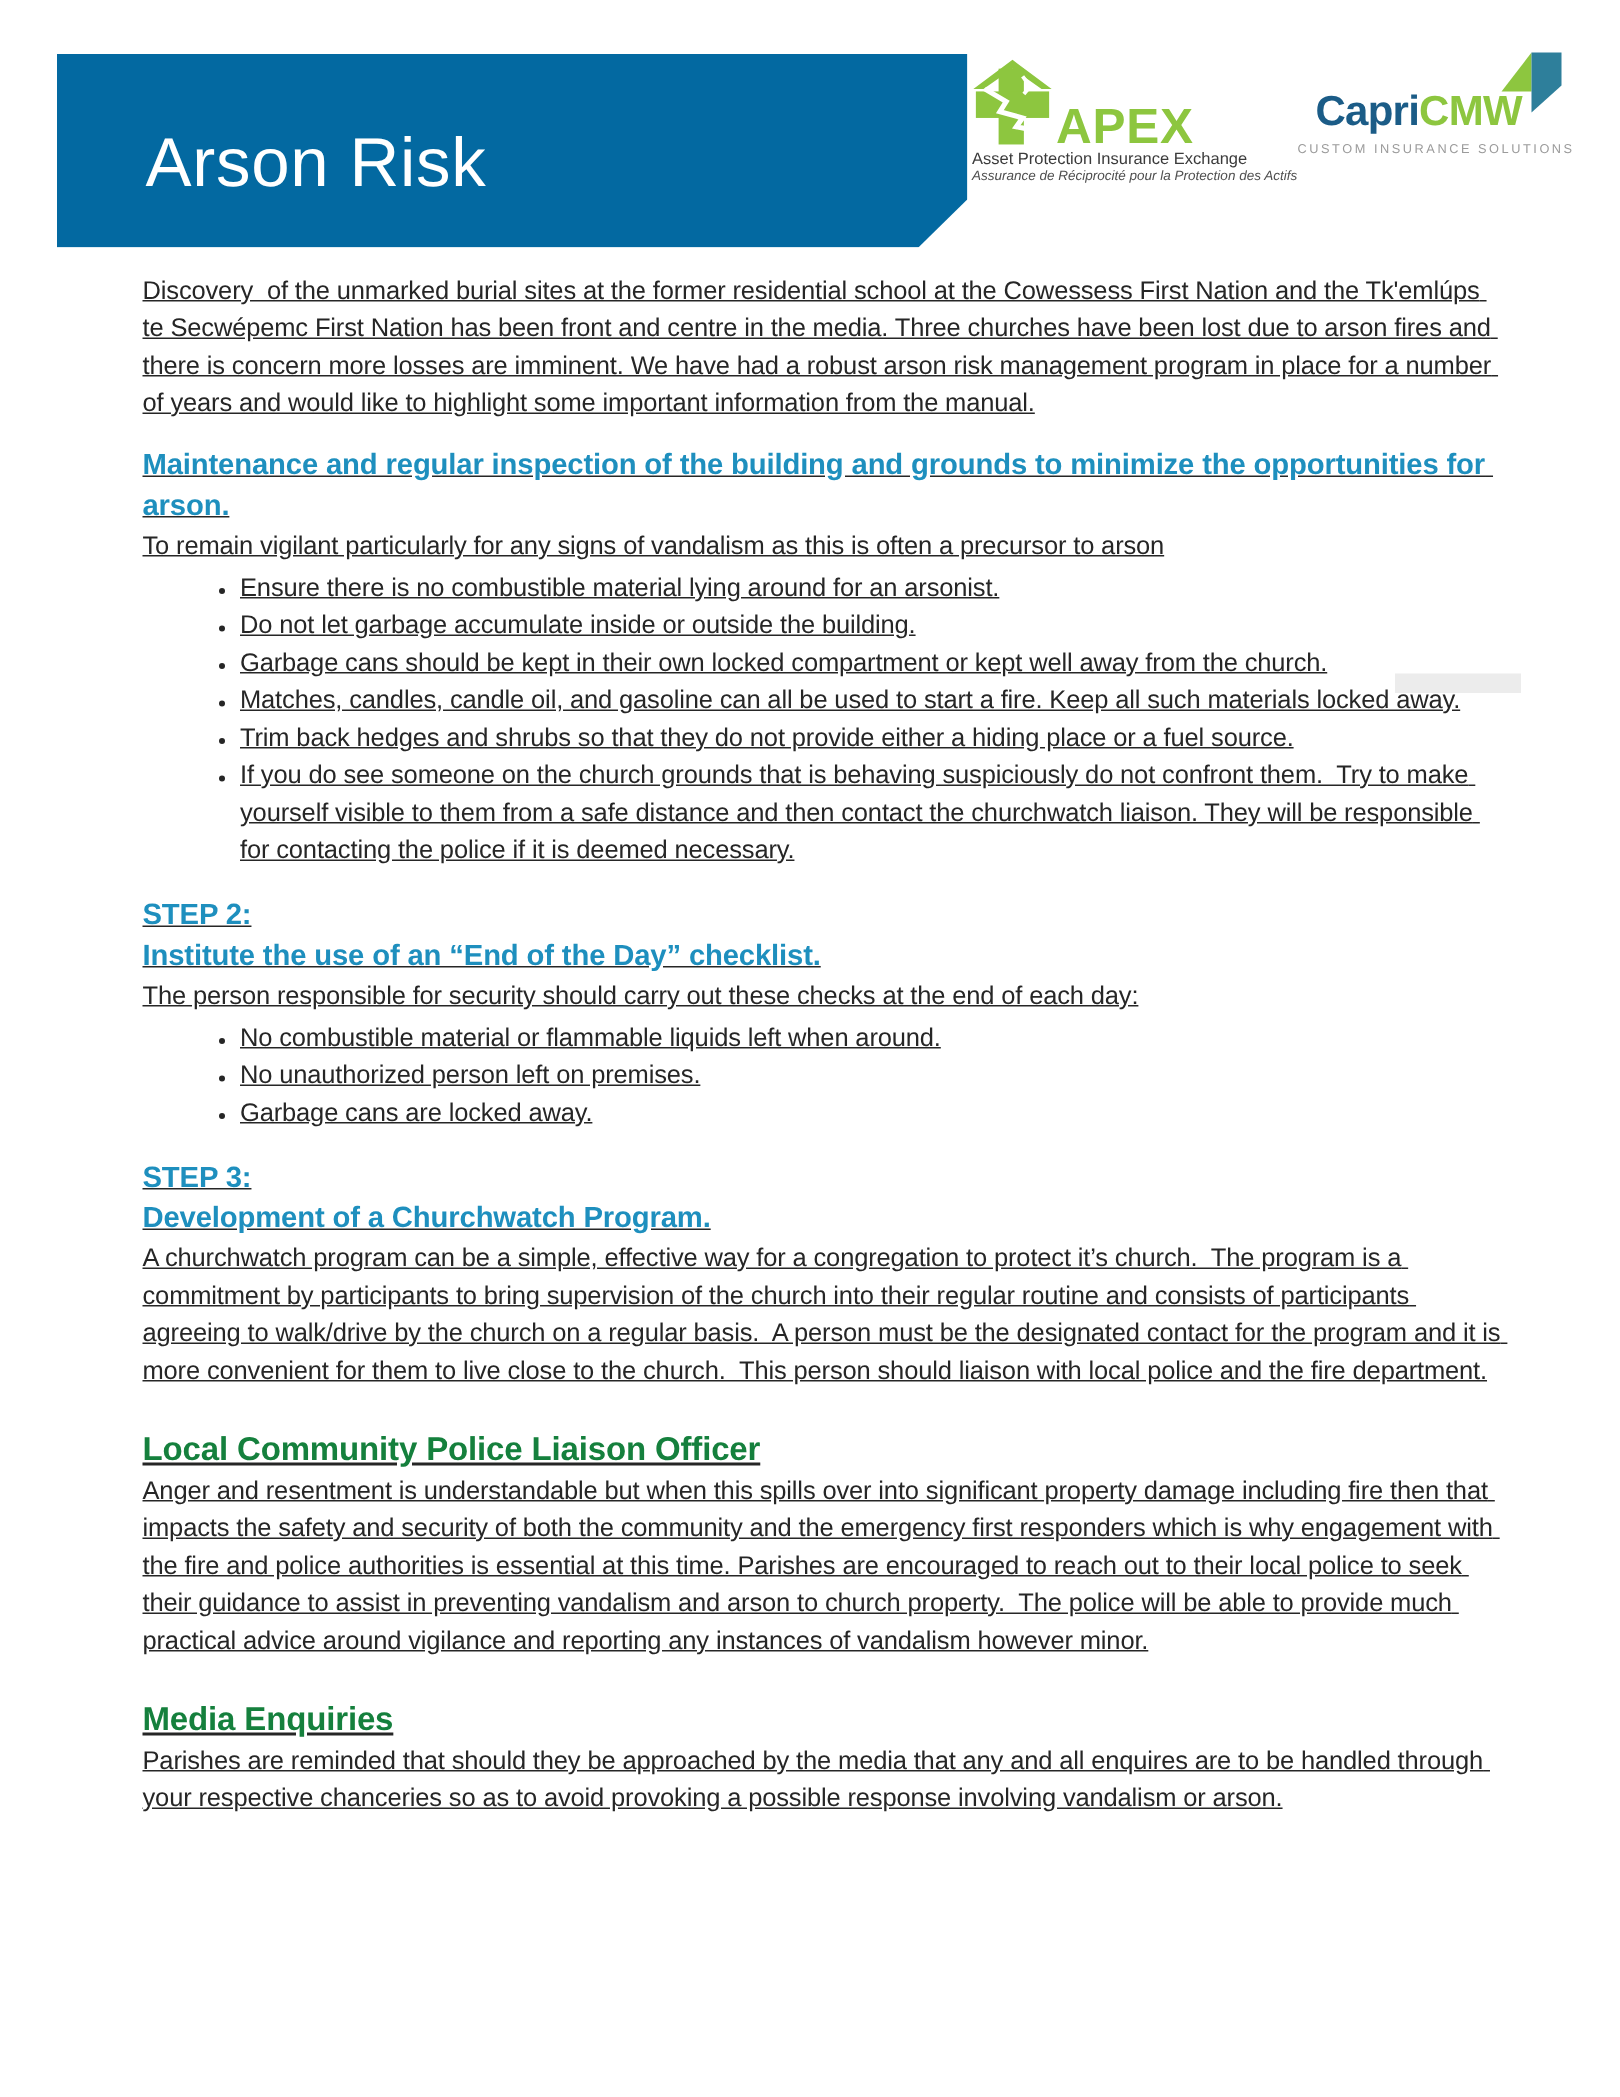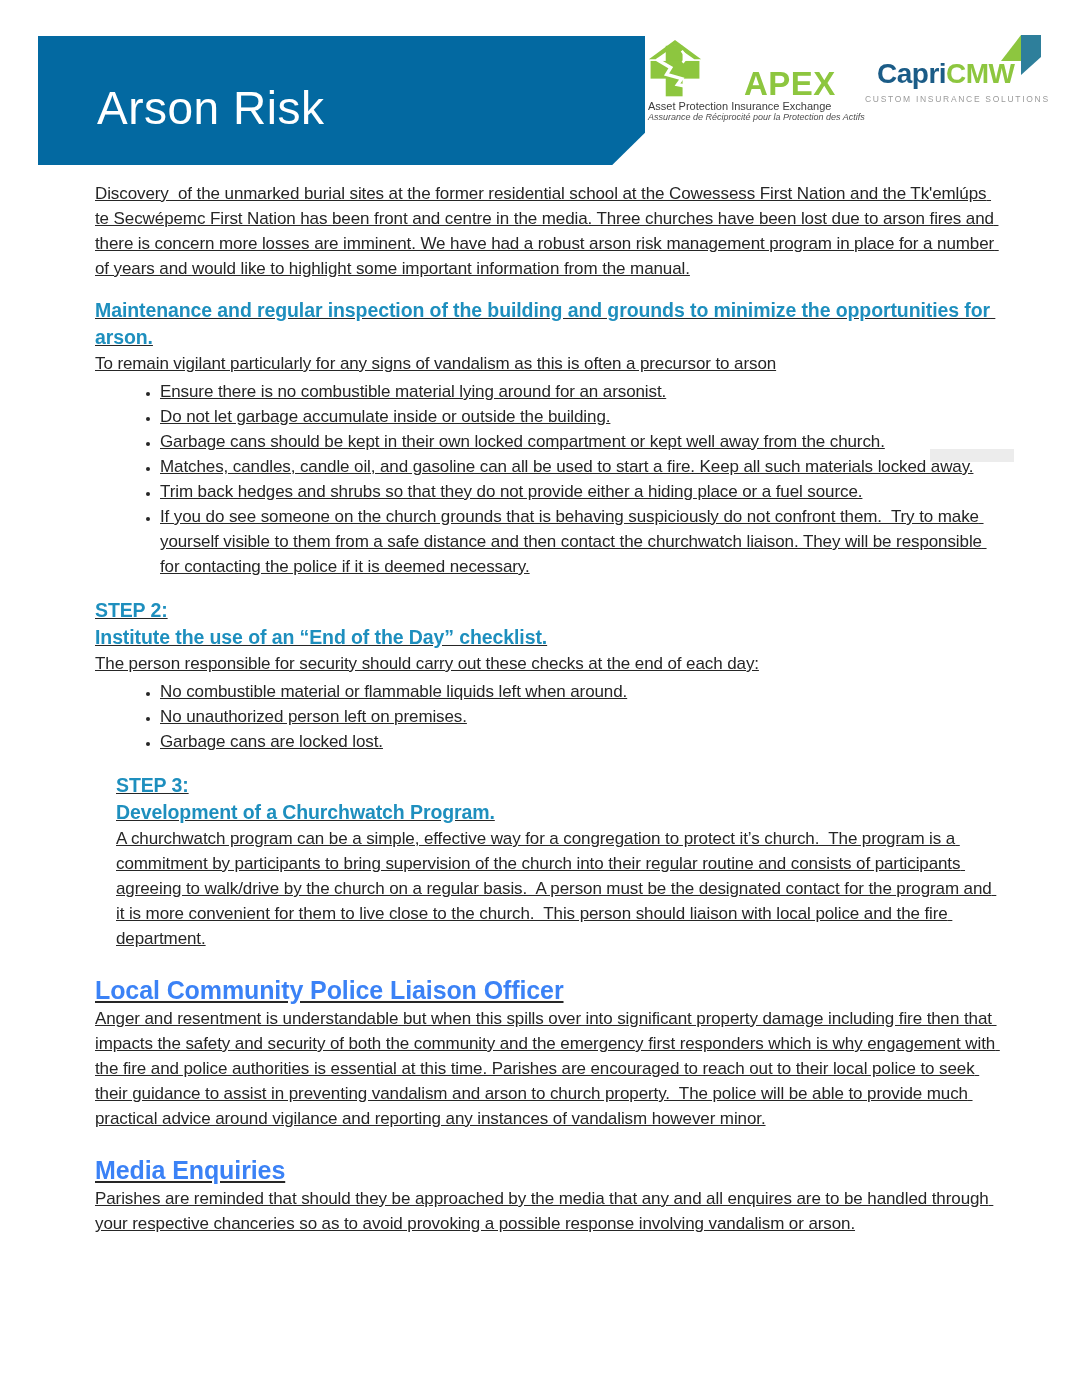--- a/index.html
+++ b/index.html
@@ -28,21 +28,21 @@
     margin: 0;
     padding: 14px 0 0 59px;
     font-size: 46px;
     font-weight: 400;
     letter-spacing: 0.5px;
     color: #ffffff;
     line-height: 1;
   }
 
   .apex { position: absolute; left: 648px; top: 34px; width: 220px; }
-  .apex-row { display: flex; align-items: flex-end; height: 64px; gap: 40px; }
+  .apex-row { display: flex; align-items: flex-end; height: 64px; }
   .apex-name {
     font-size: 33px; font-weight: 700; color: #8DC63F;
     line-height: 0.85; margin-left: 2px; letter-spacing: 0.5px;
   }
   .apex-tag { font-size: 11px; color: #3b3b3b; margin-top: 2px; white-space: nowrap; }
   .apex-tag-fr { font-size: 9px; font-style: italic; color: #4f4f4f; white-space: nowrap; }
 
   .capri { position: absolute; left: 865px; top: 33px; width: 150px; }
   .capri-arrow { position: absolute; right: -28px; top: 0; }
   .capri-word { margin-top: 27px; font-size: 28px; font-weight: 700; line-height: 1; letter-spacing: -0.5px; }
@@ -65,31 +65,31 @@
   .step + .step { margin-top: 18px; }
   .step-label, .step-subtitle {
     margin: 0;
     color: #1E8FBE;
     font-size: 19.5px;
     font-weight: 700;
     line-height: 27px;
     letter-spacing: -0.1px;
     white-space: pre-wrap;
   }
-  .step3 { margin-top: 30px; margin-left: 21px; }
+  .step3 { margin-top: 30px; }
 
   ul.bullets { margin: 3px 0 0 0; padding: 0 0 0 65px; }
   ul.bullets li { margin: 0; padding: 0; line-height: 25px; white-space: pre-wrap; }
   ul.bullets li::marker { font-size: 0.72em; }
 
   .green-section { margin-top: 26px; }
   .green-title {
     margin: 0;
-    color: #3b82f6;
-    font-size: 25px;
+    color: #15803d;
+    font-size: 22px;
     font-weight: 700;
     line-height: 27px;
   }
   .green-section p { margin-top: 2px; }
 
   .artifact {
     position: absolute;
     left: 930px; top: 449px;
     width: 84px; height: 13px;
     background: #ececec;
@@ -149,21 +149,21 @@
       </ul>
     </div>
 
     <div class="step">
       <p class="step-label">STEP 2:</p>
       <p class="step-subtitle">Institute the use of an “End of the Day” checklist.</p>
       <p>The person responsible for security should carry out these checks at the end of each day:</p>
       <ul class="bullets">
         <li>No combustible material or flammable liquids left when around.</li>
         <li>No unauthorized person left on premises.</li>
-        <li>Garbage cans are locked lost.</li>
+        <li>Garbage cans are locked away.</li>
       </ul>
     </div>
 
     <div class="step step3">
       <p class="step-label">STEP 3:</p>
       <p class="step-subtitle">Development of a Churchwatch Program.</p>
       <p>A churchwatch program can be a simple, effective way for a congregation to protect it’s church.  The program is a commitment by participants to bring supervision of the church into their regular routine and consists of participants agreeing to walk/drive by the church on a regular basis.  A person must be the designated contact for the program and it is more convenient for them to live close to the church.  This person should liaison with local police and the fire department.</p>
     </div>
 
     <div class="green-section">

